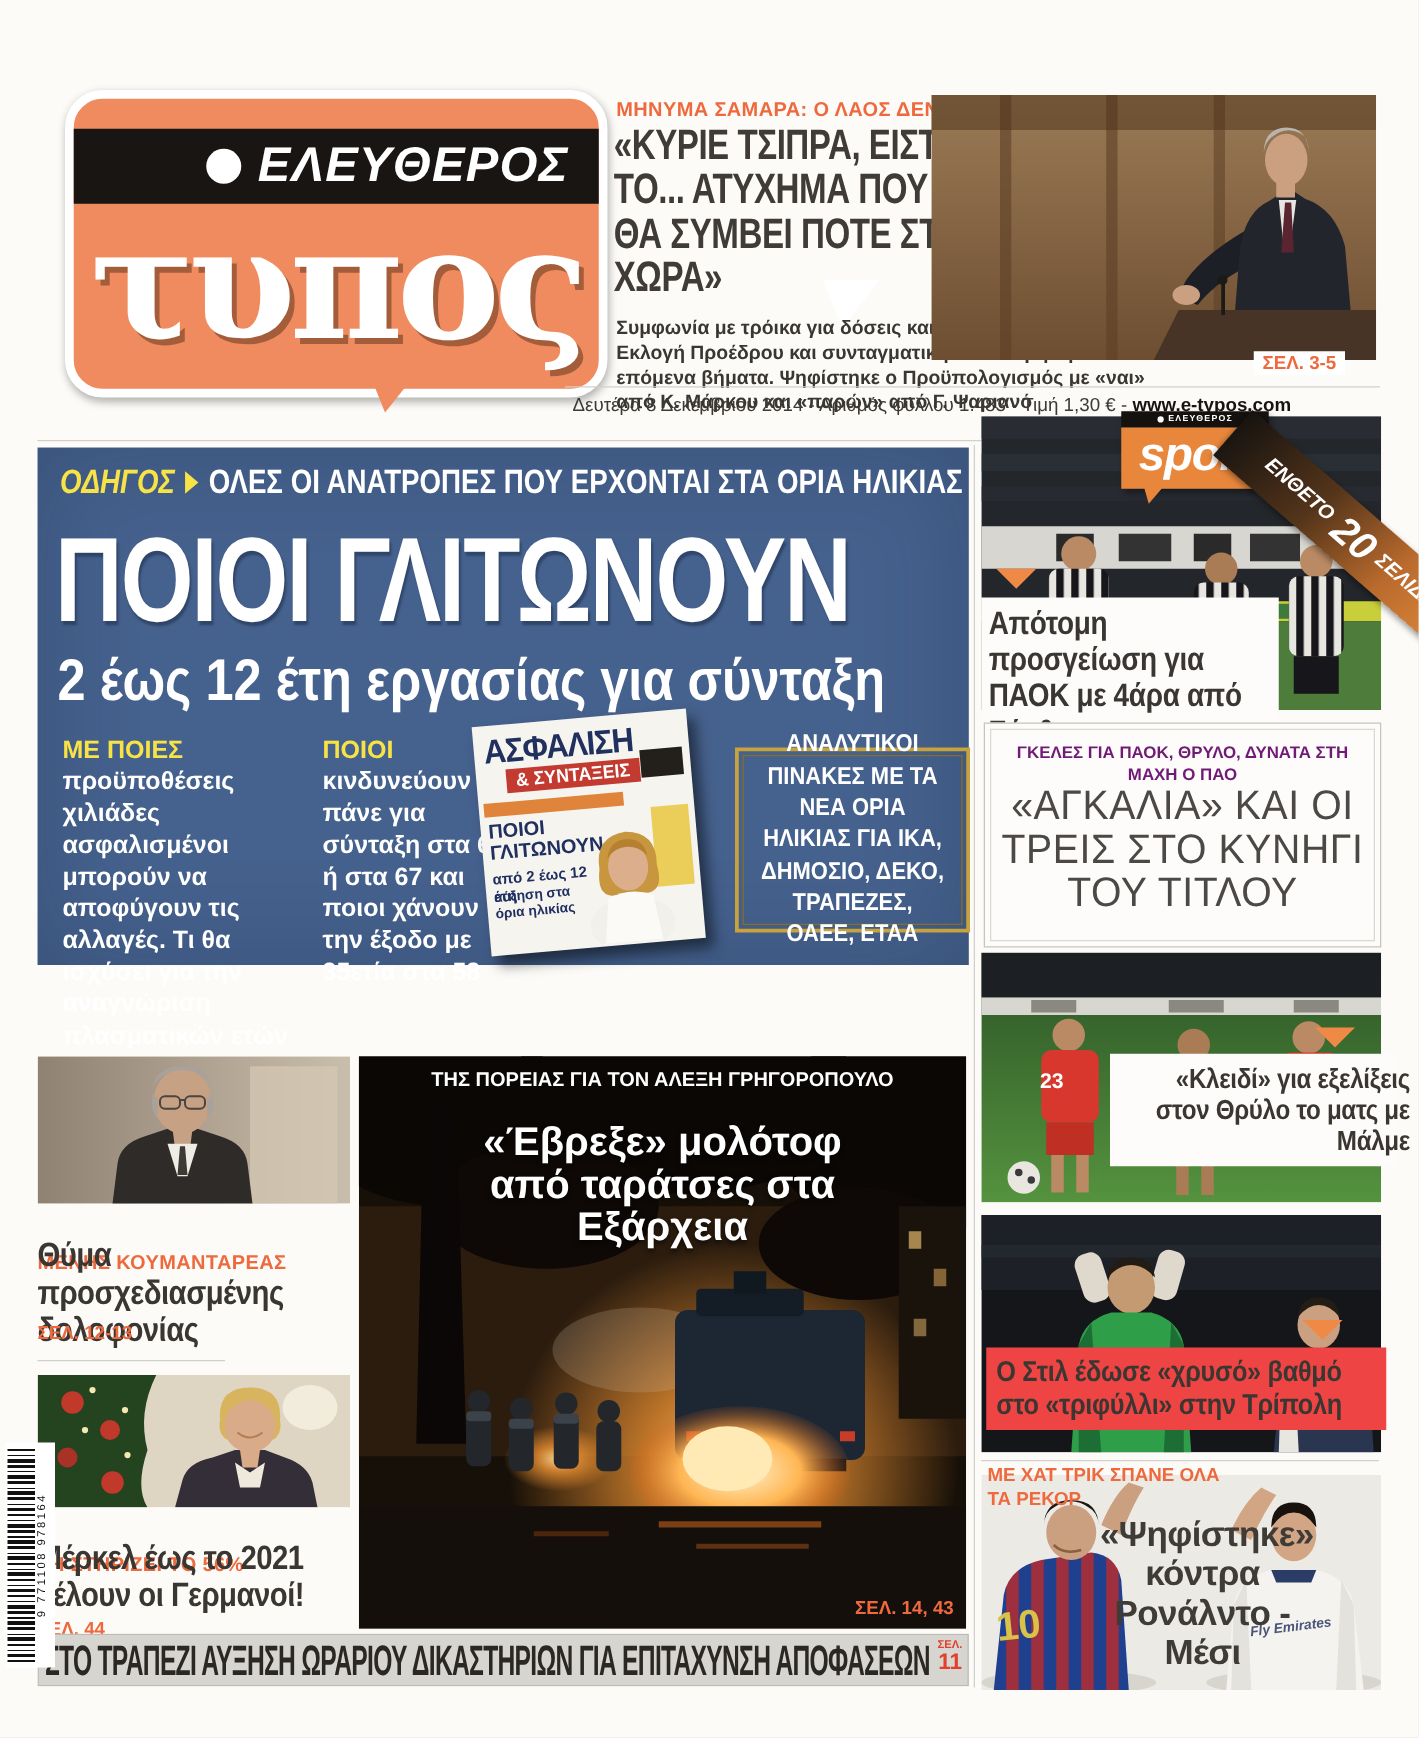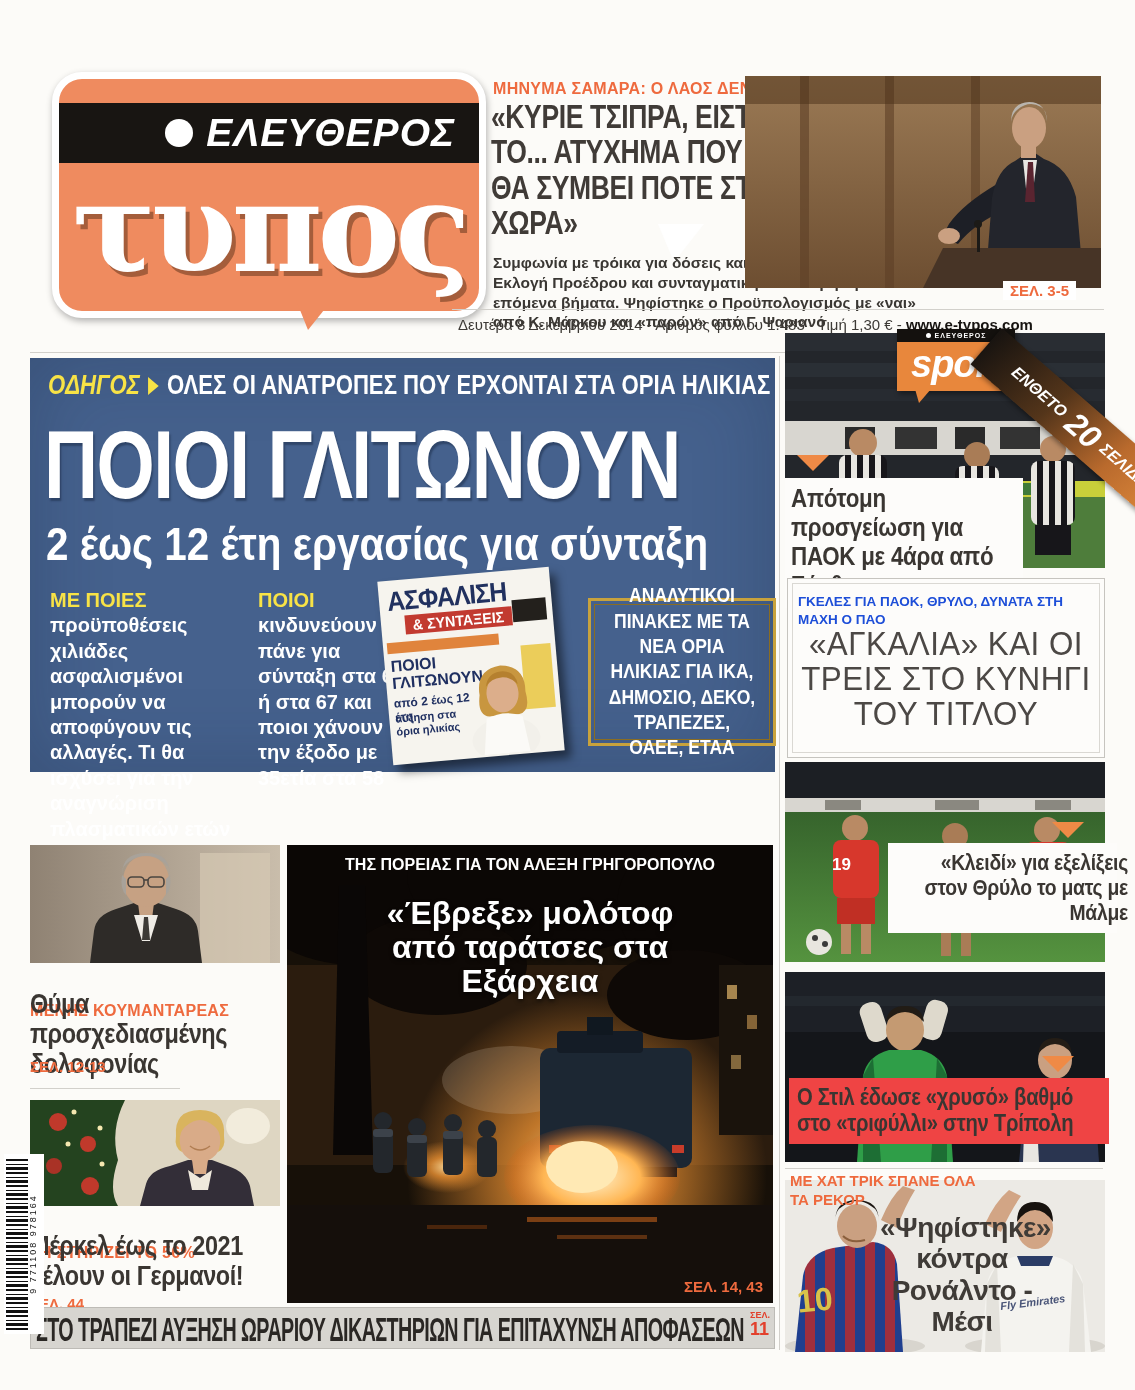--- a/index.html
+++ b/index.html
@@ -91,21 +91,21 @@
   
   .riot{left:287px;top:845px;width:486px;height:458px;}
   .riot-kicker{position:absolute;left:0;width:100%;top:10px;text-align:center;color:#fff;font-weight:800;font-size:16px;line-height:1.25;}
   .riot-head{position:absolute;left:73px;top:52px;width:340px;text-align:center;color:#fff;font-weight:800;font-size:32px;line-height:1.06;text-shadow:0 2px 4px rgba(0,0,0,.6);}
   .riot-ref{position:absolute;right:10px;bottom:8px;}
 
   
   .bottom-banner{left:30px;top:1307px;width:745px;height:42px;background:#d7d5d0;box-shadow:inset 0 0 0 1px #bdbbb6;}
   .bot-text{position:absolute;left:6px;top:3px;font-weight:800;font-size:34px;color:#2a2724;white-space:nowrap;
             transform:scaleX(.58);transform-origin:left top;letter-spacing:-1px;}
-  .bot-ref{position:absolute;right:5px;top:4px;color:#e2402c;line-height:1;}
+  .bot-ref{position:absolute;right:5px;top:4px;text-align:center;color:#e2402c;line-height:1;}
   .bot-ref .l{font-size:9px;font-weight:bold;display:block;}
   .bot-ref .n{font-size:18px;font-weight:800;display:block;}
 
   
   .sb-head{font-weight:800;color:#3a3632;letter-spacing:-.3px;}
   .tri-down{width:0;height:0;border-left:16px solid transparent;border-right:16px solid transparent;border-top:16px solid #ef8a46;}
   .paok-photo{left:785px;top:333px;width:320px;height:235px;}
   .story1-box{left:785px;top:478px;width:228px;background:#fdfcfa;padding:6px 4px 8px 6px;}
   .story1-text{font-size:26px;line-height:1.12;width:262px;transform:scaleX(.86);transform-origin:left top;}
   .tri1{left:797px;top:455px;}
@@ -118,21 +118,21 @@
            font-style:italic;font-weight:800;font-size:38px;text-align:center;line-height:44px;letter-spacing:-1px;}
   .sl-tail{position:absolute;left:18px;top:60px;width:0;height:0;border-left:4px solid transparent;border-right:12px solid transparent;border-top:14px solid #e8873c;}
 
   .ribbon{position:absolute;left:1002px;top:328px;width:260px;height:48px;transform:rotate(41deg);transform-origin:left top;
           background:linear-gradient(100deg,#171310 0%,#54351a 35%,#b96a2d 65%,#e8923f 100%);
           display:flex;align-items:center;justify-content:center;gap:7px;box-shadow:0 2px 5px rgba(0,0,0,.4);}
   .ribbon .w{color:#fff;font-style:italic;font-weight:800;font-size:16px;}
   .ribbon .n{color:#fff;font-style:italic;font-weight:800;font-size:32px;}
 
   .box2{left:787px;top:578px;width:316px;height:178px;background:#fdfcfa;border:1px solid #c6c4bf;box-shadow:inset 0 0 0 4px #fdfcfa, inset 0 0 0 5px #dad8d3;}
-  .box2-kicker{position:absolute;left:10px;right:10px;top:14px;color:#1d4ed8;font-weight:800;font-size:13.5px;line-height:1.3;}
+  .box2-kicker{position:absolute;left:10px;right:10px;top:14px;text-align:center;color:#701a75;font-weight:800;font-size:13.5px;line-height:1.3;}
   .box2-head{position:absolute;left:0;right:0;top:48px;text-align:center;color:#4c4845;font-weight:400;font-size:33px;line-height:1.06;letter-spacing:.5px;transform:scaleX(.95);}
 
   .oly-photo{left:785px;top:762px;width:320px;height:200px;}
   .story3-box{left:888px;top:843px;width:217px;background:#fdfcfa;padding:7px 8px 8px 4px;text-align:right;}
   .story3-text{font-size:22px;line-height:1.14;display:inline-block;width:236px;transform:scaleX(.88);transform-origin:right top;}
   .tri3{left:1052px;top:822px;}
 
   .gk-photo{left:785px;top:972px;width:320px;height:190px;}
   .story4-box{left:789px;top:1078px;width:308px;background:#ef4444;padding:6px 4px 7px 8px;}
   .story4-text{font-size:23px;line-height:1.15;width:344px;transform:scaleX(.88);transform-origin:left top;}
@@ -466,21 +466,21 @@
       <g>
         <circle cx="262" cy="68" r="13" fill="#b98a64"></circle>
         <rect x="240" y="80" width="46" height="58" rx="8" fill="#d7372c"></rect>
         <rect x="244" y="138" width="38" height="24" fill="#c02f24"></rect>
       </g>
       <circle cx="34" cy="180" r="13" fill="#e8e6df"></circle>
       <circle cx="30" cy="176" r="3" fill="#3a3a3a"></circle>
       <circle cx="40" cy="182" r="3" fill="#3a3a3a"></circle>
     </svg>
   </div>
-  <div class="abs" style="left:196px;top:855px;color:#fff;font-weight:800;font-size:17px;z-index:2;left:832px;">19</div>
+  <div class="abs" style="left:196px;top:855px;color:#fff;font-weight:800;font-size:17px;z-index:2;left:832px;">23</div>
   <div class="abs tri-down tri3"></div>
   <div class="abs story3-box">
     <div class="sb-head story3-text">«Κλειδί» για εξελίξεις στον Θρύλο το ματς με Μάλμε</div>
   </div>
 
   <div class="abs photo gk-photo">
     <svg viewBox="0 0 320 190" preserveAspectRatio="none">
       <rect width="320" height="190" fill="#14161a"></rect>
       <rect y="0" width="320" height="60" fill="#1d2026"></rect>
       <rect y="24" width="320" height="10" fill="#262a31" opacity=".8"></rect>

